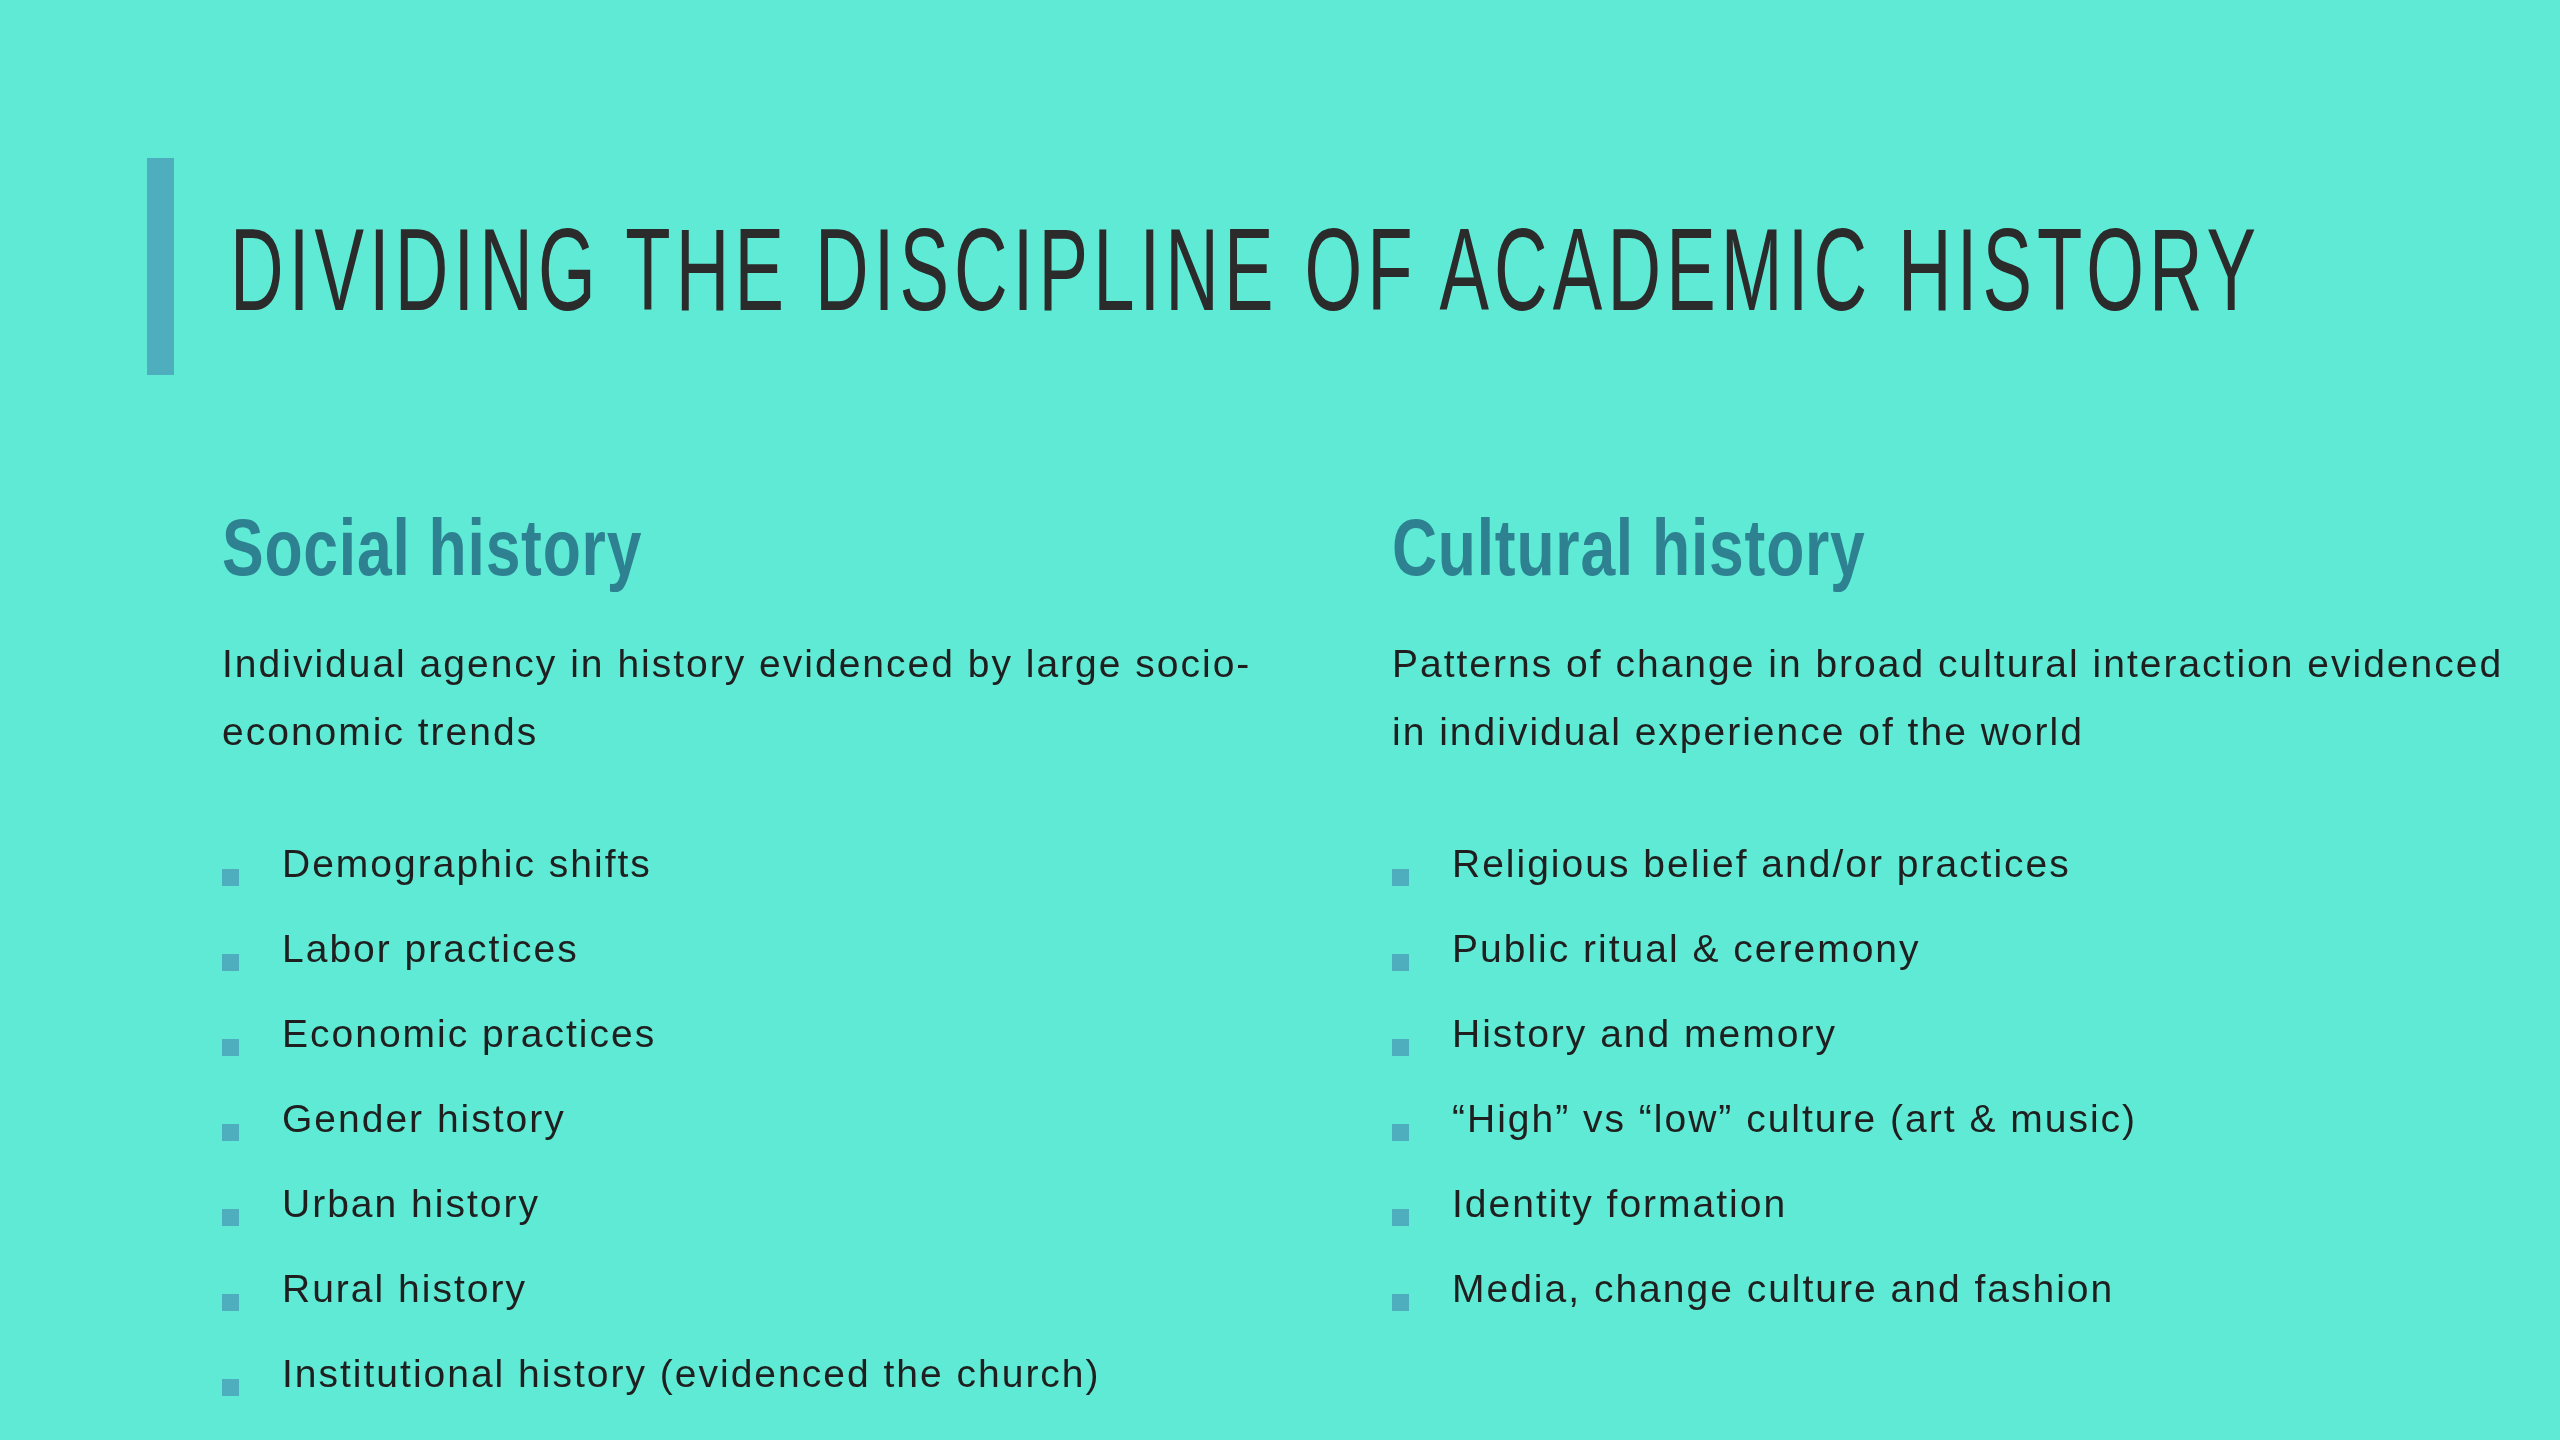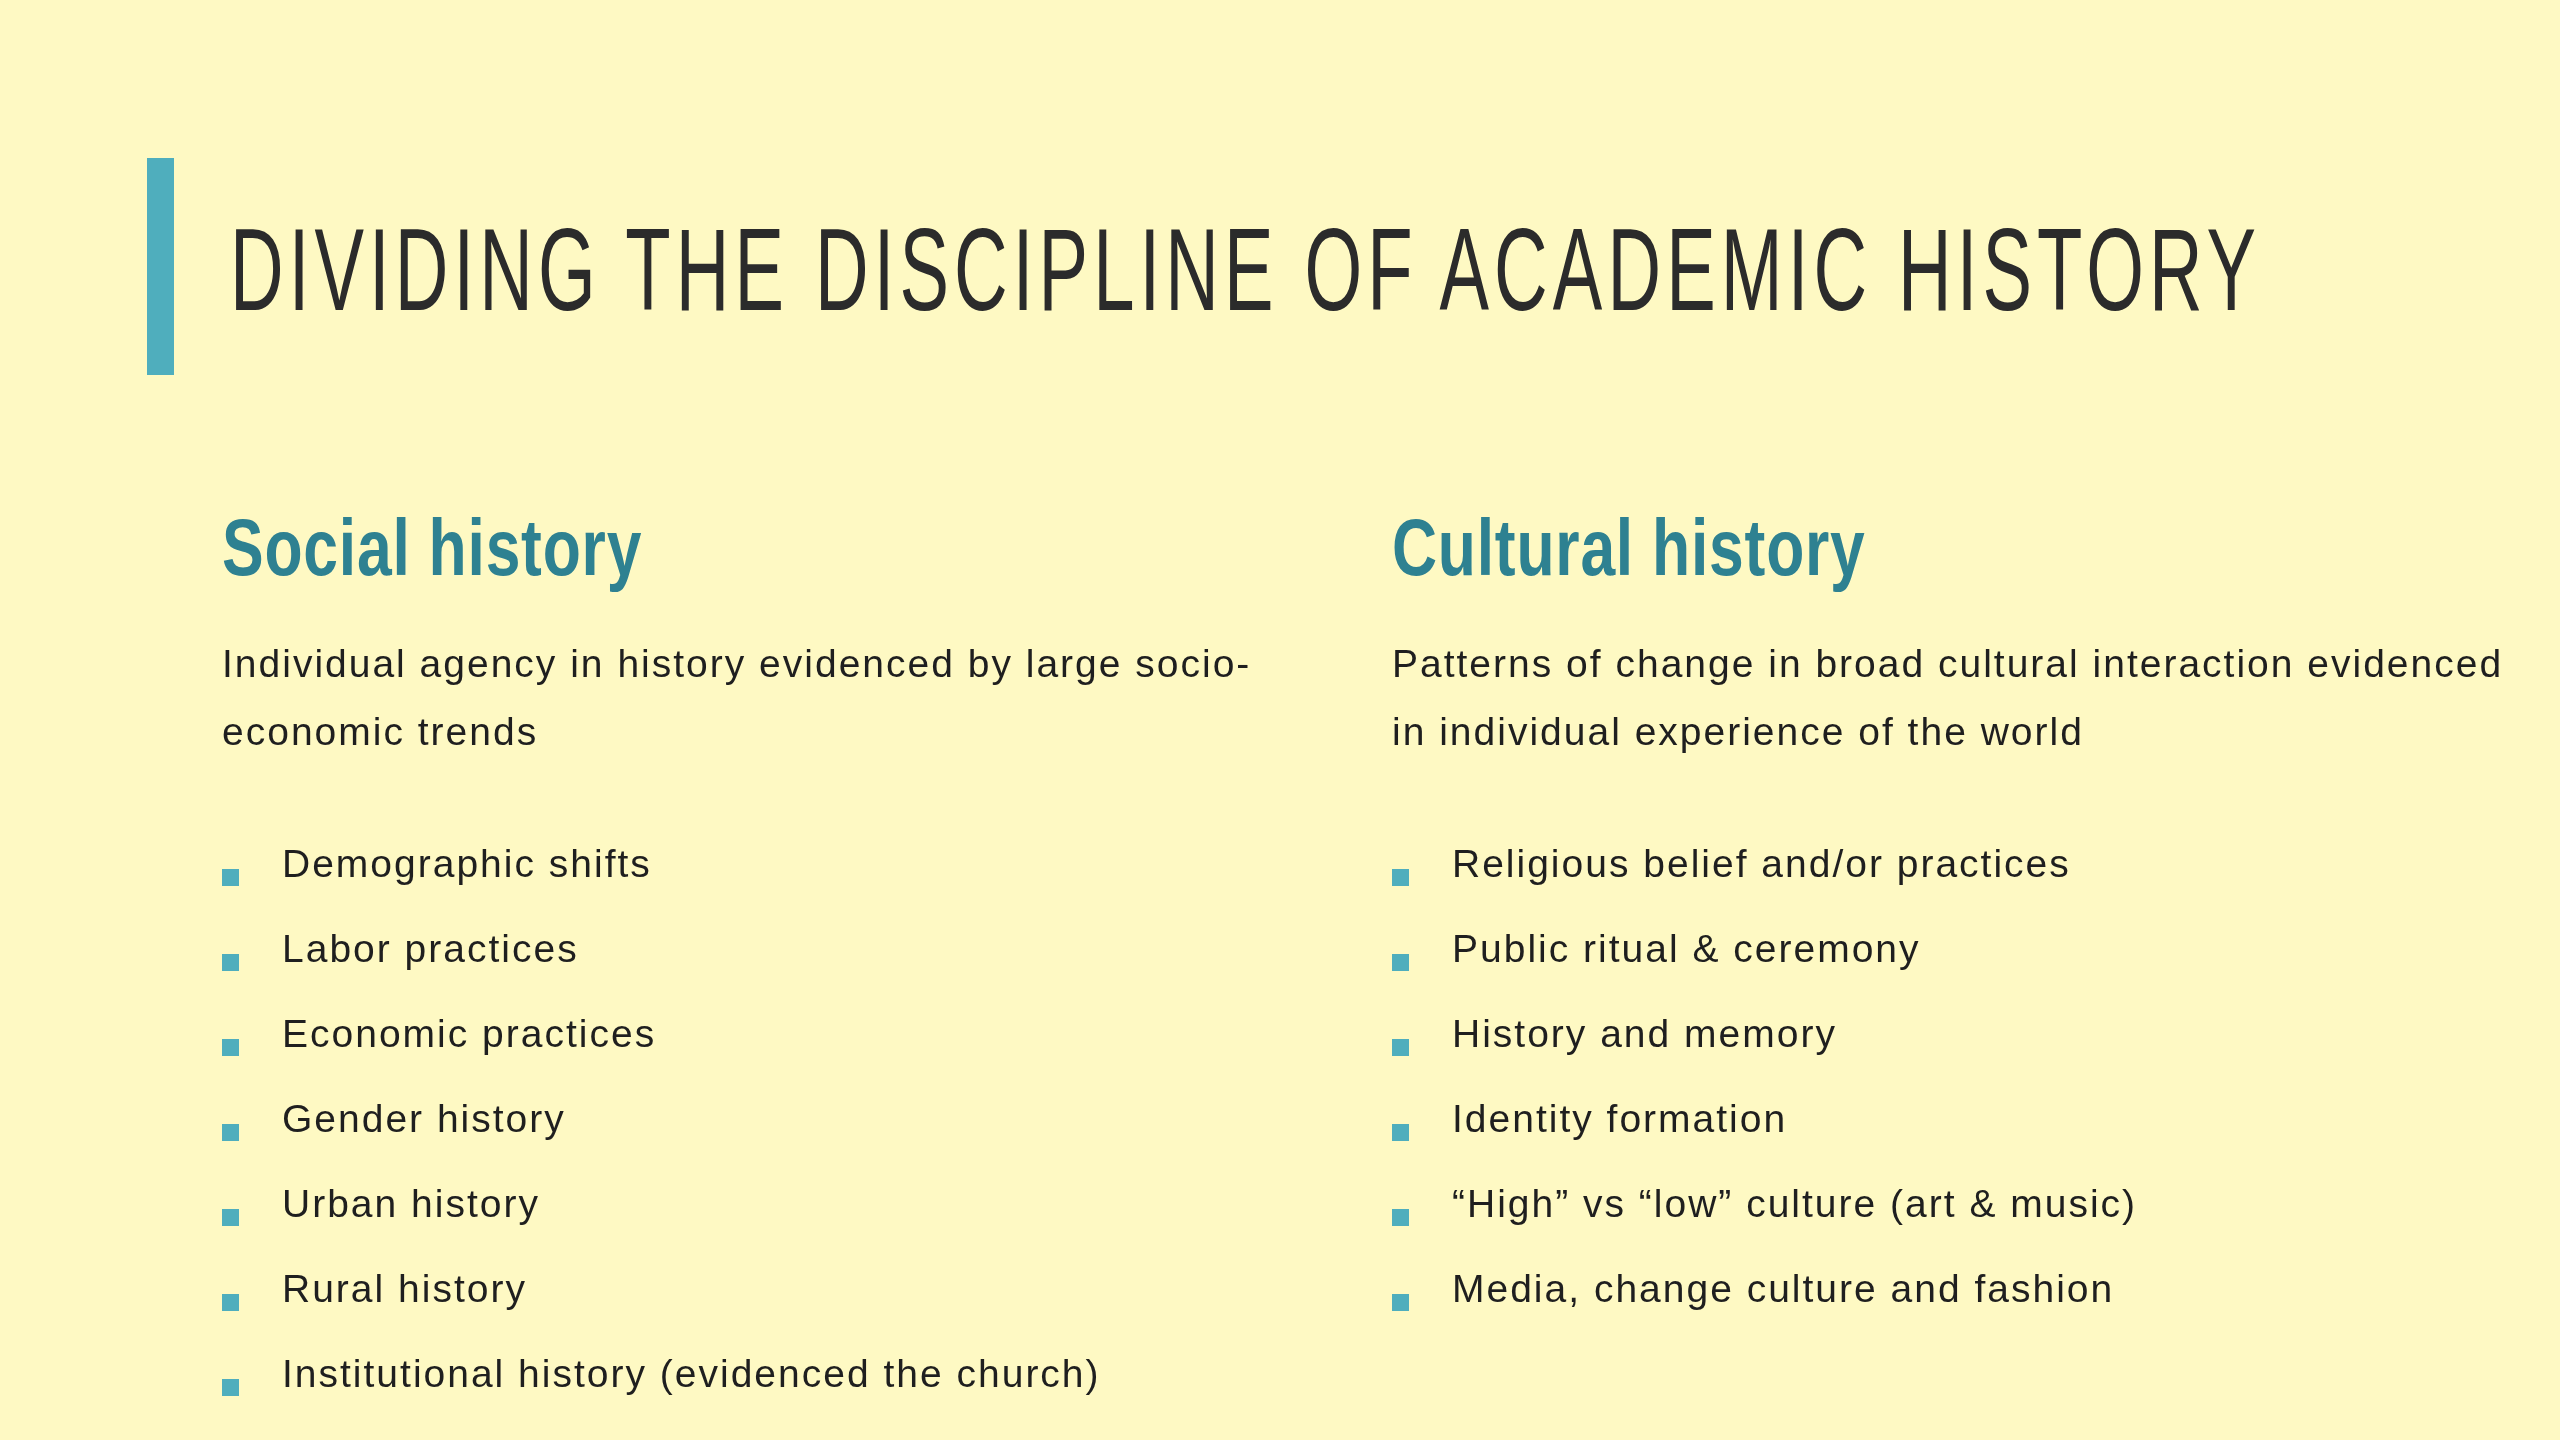--- a/index.html
+++ b/index.html
@@ -5,21 +5,21 @@
   html, body {
     margin: 0;
     padding: 0;
     background: #ffffff;
     font-family: "Liberation Sans", sans-serif;
   }
   .slide {
     position: relative;
     width: 2560px;
     height: 1440px;
-    background: #fef9c3;
+    background: #5eead4;
     overflow: hidden;
   }
   .accent-bar {
     position: absolute;
     left: 147px;
     top: 158px;
     width: 27px;
     height: 217px;
     background: var(--accent_teal, #4FAEBD);
   }
@@ -137,25 +137,25 @@
         <li>
           <span class="bullet"></span>
           <span>Public ritual &amp; ceremony</span>
         </li>
         <li>
           <span class="bullet"></span>
           <span>History and memory</span>
         </li>
         <li>
           <span class="bullet"></span>
-          <span>Identity formation</span>
+          <span>“High” vs “low” culture (art &amp; music)</span>
         </li>
         <li>
           <span class="bullet"></span>
-          <span>“High” vs “low” culture (art &amp; music)</span>
+          <span>Identity formation</span>
         </li>
         <li>
           <span class="bullet"></span>
           <span>Media, change culture and fashion</span>
         </li>
       </ul>
   </section>
 </div>
 
 </body></html>

